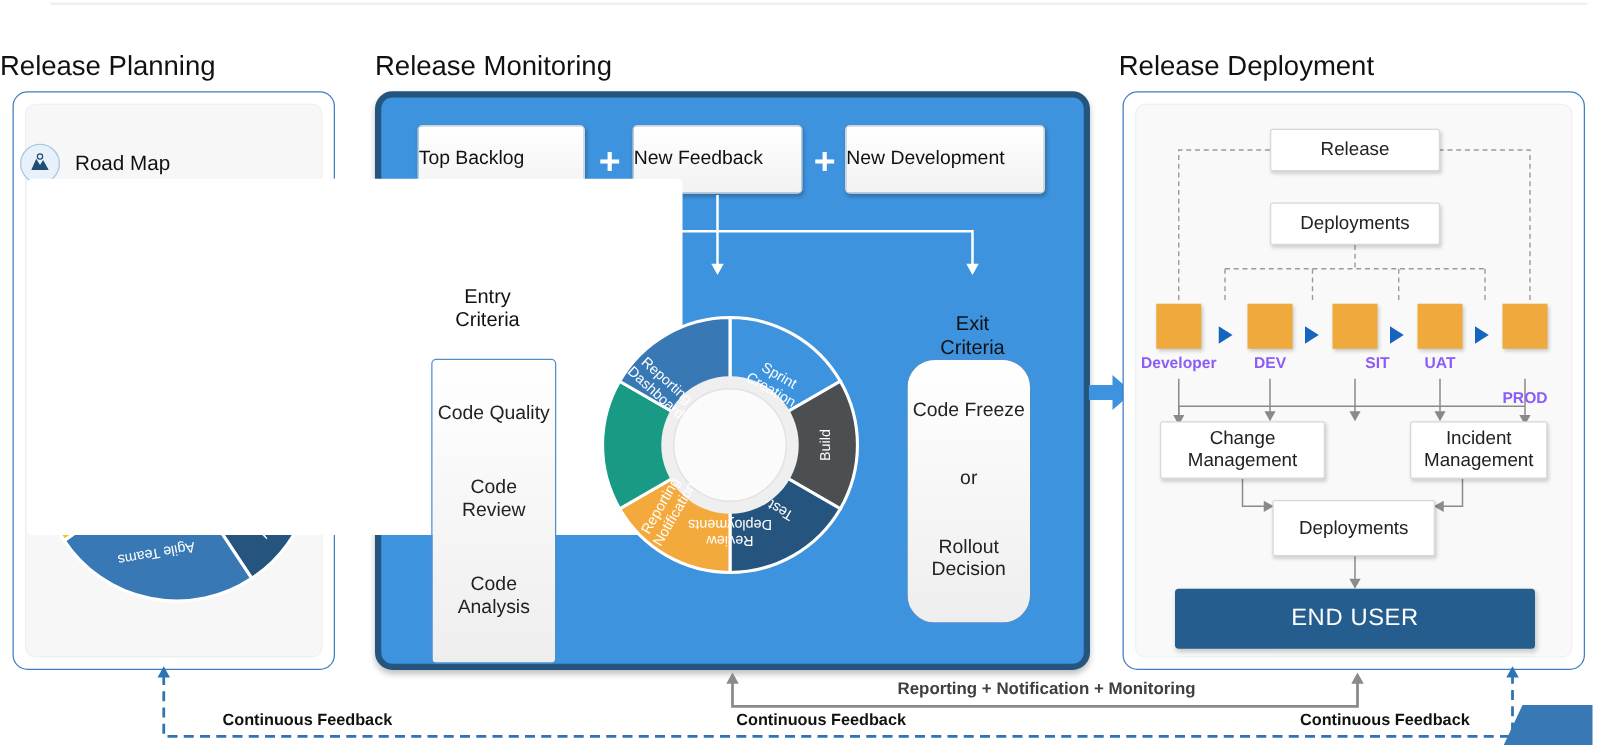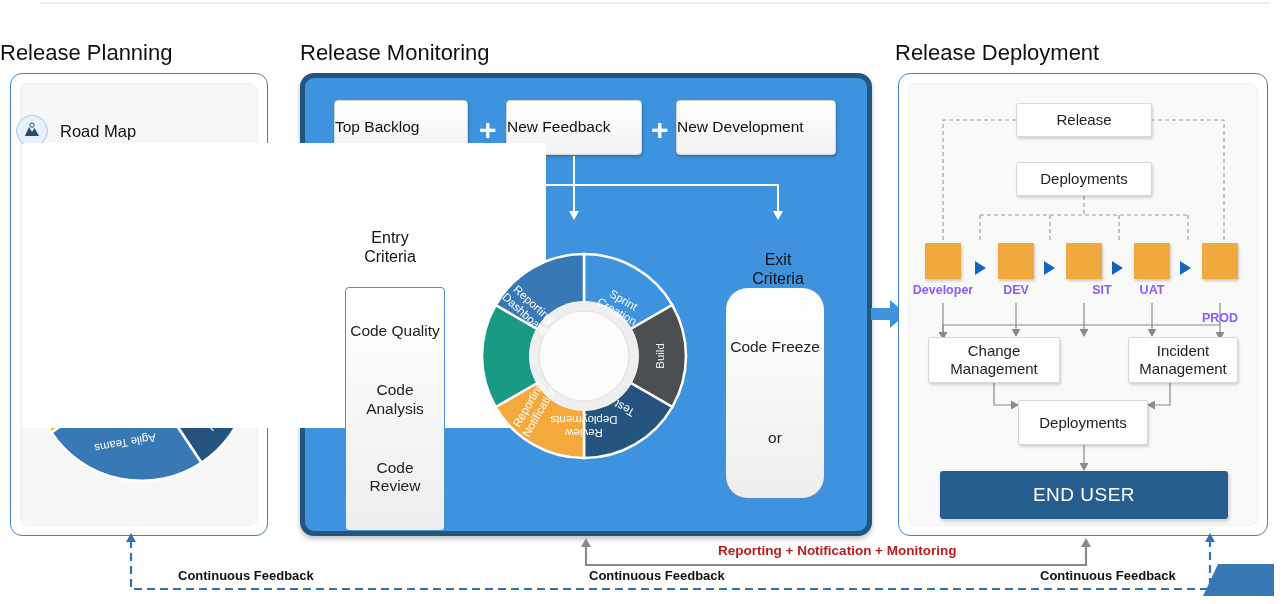--- a/index.html
+++ b/index.html
@@ -130,21 +130,21 @@
     color:#fff;font-size:19px;letter-spacing:.5px;
     box-shadow:1px 2px 4px rgba(0,0,0,.2);
   }
 
   
   .fb-label{
     position:absolute;font-size:13px;font-weight:bold;color:#111;
     white-space:nowrap;
   }
   .rnm-label{
-    position:absolute;font-size:13.5px;font-weight:bold;color:#b91c1c;
+    position:absolute;font-size:13.5px;font-weight:bold;color:#404040;
     white-space:nowrap;
   }
   svg.overlay{position:absolute;left:0;top:0;pointer-events:none;}
 </style>
 </head>
 <body>
 
 <div class="topline"></div>
 
 <div class="sec-title" id="title-planning">Release Planning</div>
@@ -254,28 +254,29 @@
     <path d="M574 220 l-5 -9 h10 z"></path>
     <path d="M778 220 l-5 -9 h10 z"></path>
   </g>
 </svg>
 
 <div id="crit-card"></div>
 
 <div class="crit-title" style="left:335px;top:228px;">Entry<br>Criteria</div>
 <div class="crit-box" style="left:345px;top:287px;height:244px;">
   <span style="white-space:pre-line">Code Quality</span>
+  <span style="white-space:pre-line">Code Review</span>
   <span style="white-space:pre-line">Code Analysis</span>
-  <span style="white-space:pre-line">Code Review</span>
 </div>
 
 <div class="crit-title" style="left:723px;top:228px;margin-top:22px;">Exit<br>Criteria</div>
 <div class="crit-box" style="left:725px;top:287px;height:212px;border-radius:23px;">
   <span style="white-space:pre-line">Code Freeze</span>
   <span style="white-space:pre-line">or</span>
+  <span style="white-space:pre-line">Rollout Decision</span>
 </div>
 
 <div class="donut" id="donut-management" style="left:471px;top:243px;">
   <svg width="226" height="226" viewBox="0 0 226 226">
     <g>
       <path d="M113 113 L113 11 A102 102 0 0 1 201.3 62 Z" fill="#3d93dd" stroke="#fff" stroke-width="2.5"></path>
       <path d="M113 113 L201.3 62 A102 102 0 0 1 201.3 164 Z" fill="#4b4f52" stroke="#fff" stroke-width="2.5"></path>
       <path d="M113 113 L201.3 164 A102 102 0 0 1 113 215 Z" fill="#25557f" stroke="#fff" stroke-width="2.5"></path>
       <path d="M113 113 L113 215 A102 102 0 0 1 24.7 164 Z" fill="#f4a93c" stroke="#fff" stroke-width="2.5"></path>
       <path d="M113 113 L24.7 164 A102 102 0 0 1 24.7 62 Z" fill="#199a85" stroke="#fff" stroke-width="2.5"></path>

